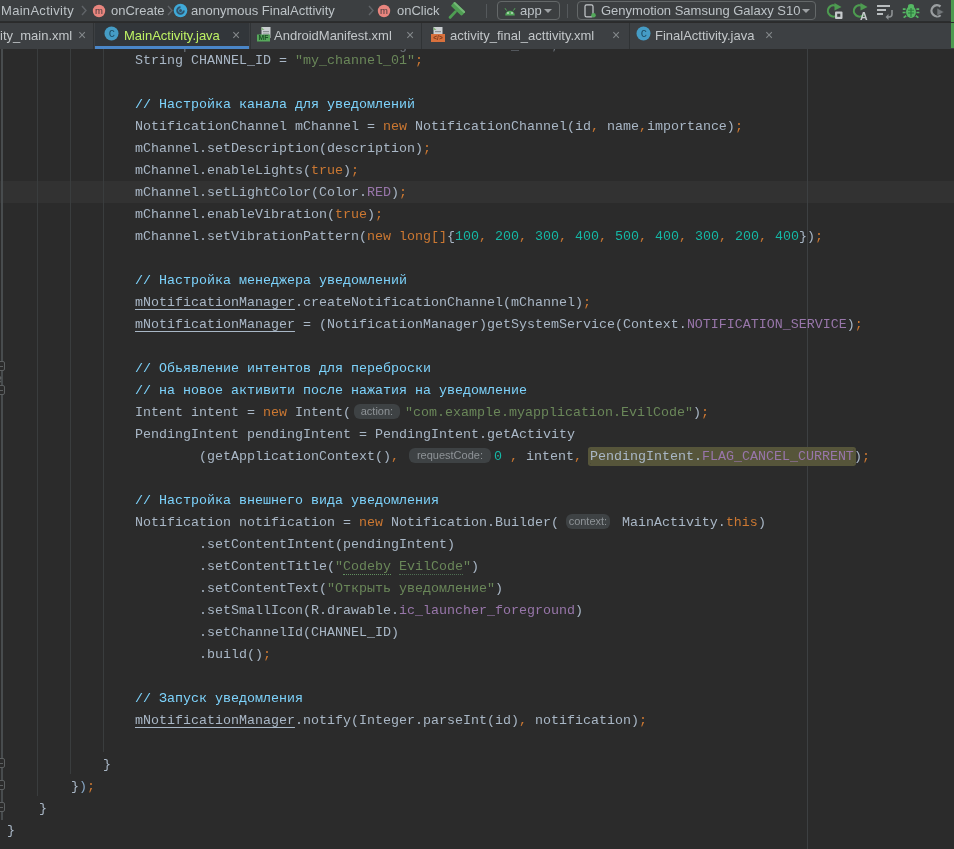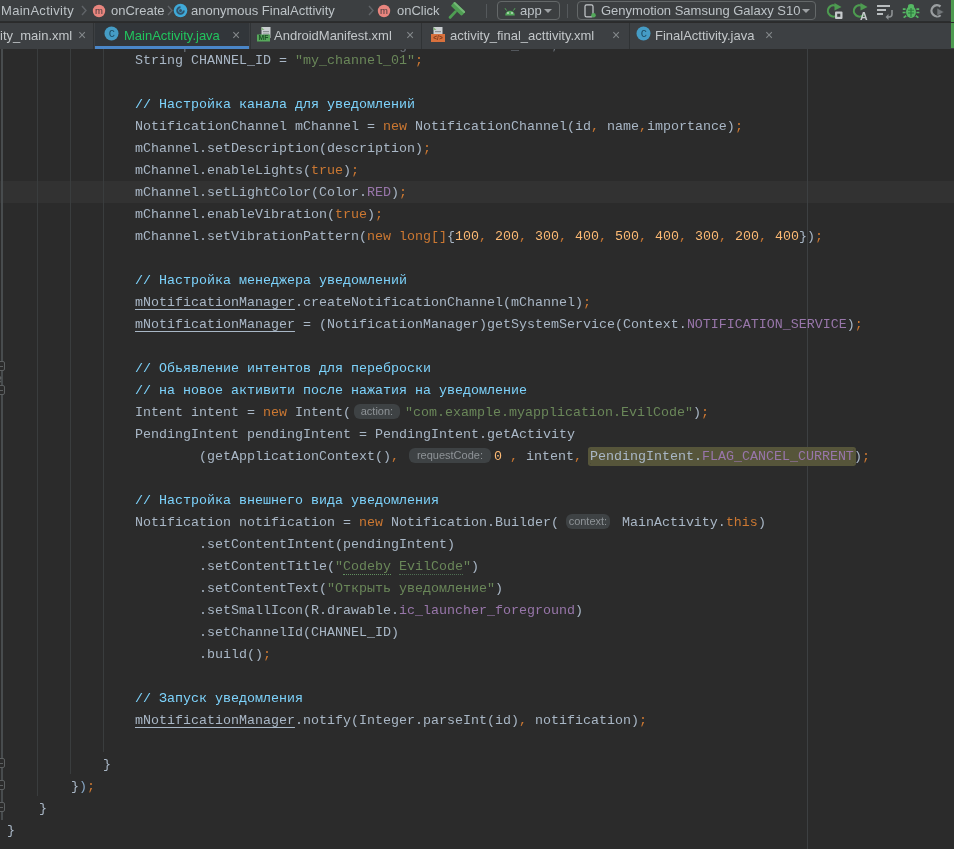--- a/index.html
+++ b/index.html
@@ -15,21 +15,21 @@
 #tabs{position:absolute;left:0;top:23px;width:954px;height:26px;background:#3d4043}
 #tabs .t{position:absolute;top:5px;font-size:13px;color:#c3c7ca;white-space:nowrap}
 #tabs .x{position:absolute;top:4px;font-size:14px;color:#84888b}
 #tabs .tsep{position:absolute;top:0;width:1px;height:26px;background:#303335}
 #acttab{position:absolute;left:95px;top:0;width:154px;height:26px;background:#32363a}
 #underl{position:absolute;left:95px;top:46px;width:154px;height:3px;background:#4a86c8}
 
 #ed{position:absolute;left:0;top:49px;width:954px;height:800px;background:#2b2b2b}
 .cl{position:absolute;left:7px;white-space:pre;font-family:"Liberation Mono",monospace;font-size:13.33px;line-height:22px;color:#a9b7c6}
 .cl b{font-weight:normal;font-style:normal}
-.k{color:#cc7832}.s{color:#6a8759}.n{color:#fdba74}.c{color:#7dd3fc}
+.k{color:#cc7832}.s{color:#6a8759}.n{color:#14b8a6}.c{color:#7dd3fc}
 .p{color:#9876aa;font-style:italic}.o{color:#cc7832}
 .u{text-decoration:underline;text-underline-offset:3px}
 .i{font-style:italic}
 .wv{border-bottom:1px dotted #61905f}
 .wv2{border-bottom:1px dotted #4e6e52}
 .chip{display:inline-block;height:15px;line-height:15px;border-radius:6px;background:#3e4244;color:#8e9397;font-family:"Liberation Sans",sans-serif;font-size:11px;text-align:center;vertical-align:1px}
 .ch1{width:46px;margin:0 5px 0 3px}
 .ch2{width:82px;margin:0 3px 0 2px}
 .ch3{width:44px;margin:0 12px 0 7px}
 .hl{background:#56553a;box-shadow:0 0 0 2px #56553a;border-radius:1px}
@@ -128,21 +128,21 @@
 
 <div id="tabs">
   <div id="acttab"></div>
   <span class="t" style="left:0">ity_main.xml</span>
   <span class="x" style="left:78px">×</span>
   <div class="tsep" style="left:93px"></div>
   <svg class="abs" style="left:104px;top:3px" width="15" height="15" viewBox="0 0 15 15">
       <circle cx="7.5" cy="7.5" r="7" fill="#459cc5"></circle>
       <text x="7.8" y="11.4" font-size="10.5" font-family="Liberation Mono" fill="#1c4a61" text-anchor="middle">C</text>
     </svg>
-  <span class="t" style="left:124px;color:#22c55e">MainActivity.java</span>
+  <span class="t" style="left:124px;color:#bef264">MainActivity.java</span>
   <span class="x" style="left:232px">×</span>
   <div class="tsep" style="left:250px"></div>
   <svg class="abs" style="left:256px;top:3px" width="16" height="16" viewBox="0 0 16 16">
       <rect x="5.5" y="1" width="9" height="11" fill="#c9cdd0"></rect>
       <path d="M5.5 1l3 3h-3z" fill="#87b87f"></path>
       <rect x="7" y="5" width="6" height="1.2" fill="#8a8e91"></rect>
       <rect x="7" y="7.5" width="6" height="1.2" fill="#8a8e91"></rect>
       <rect x="1" y="8.5" width="13" height="7" fill="#57a85c"></rect>
       <text x="7.5" y="14.4" font-size="6.8" font-weight="bold" font-family="Liberation Sans" fill="#1c4f26" text-anchor="middle">MF</text>
     </svg>

